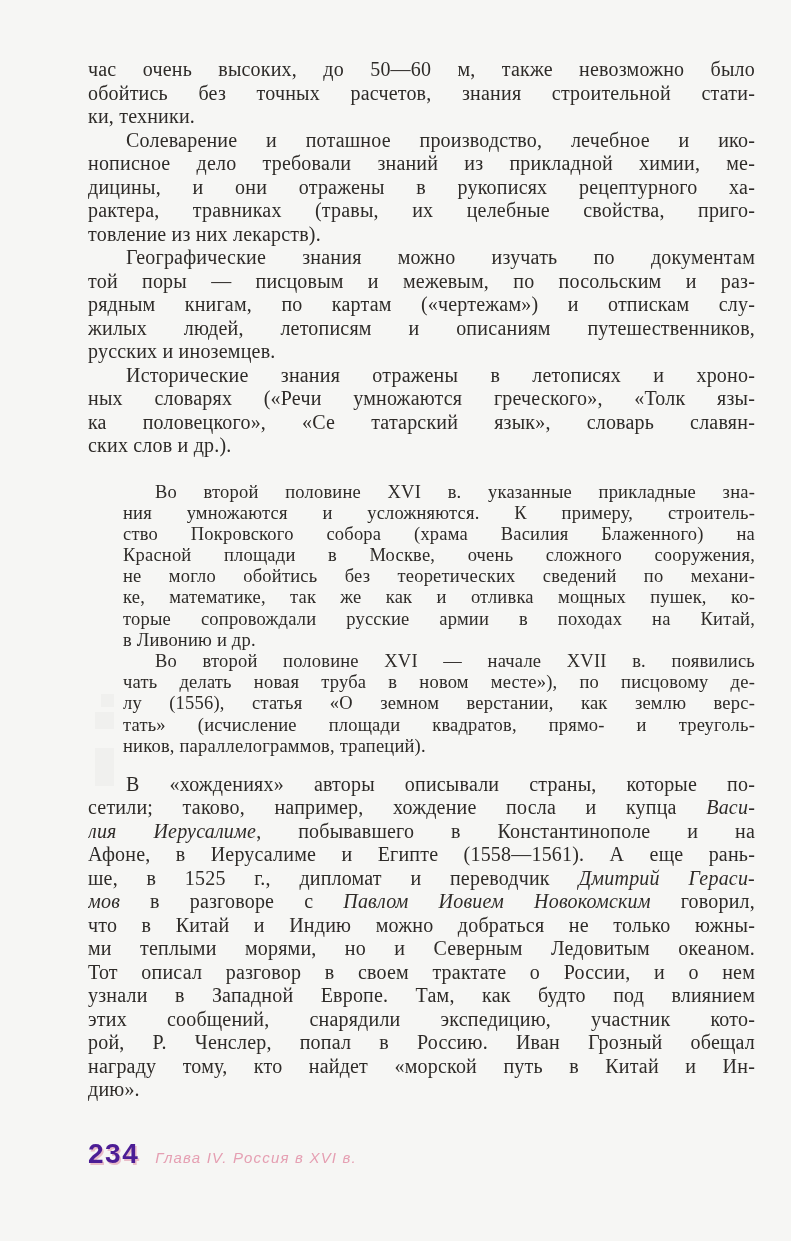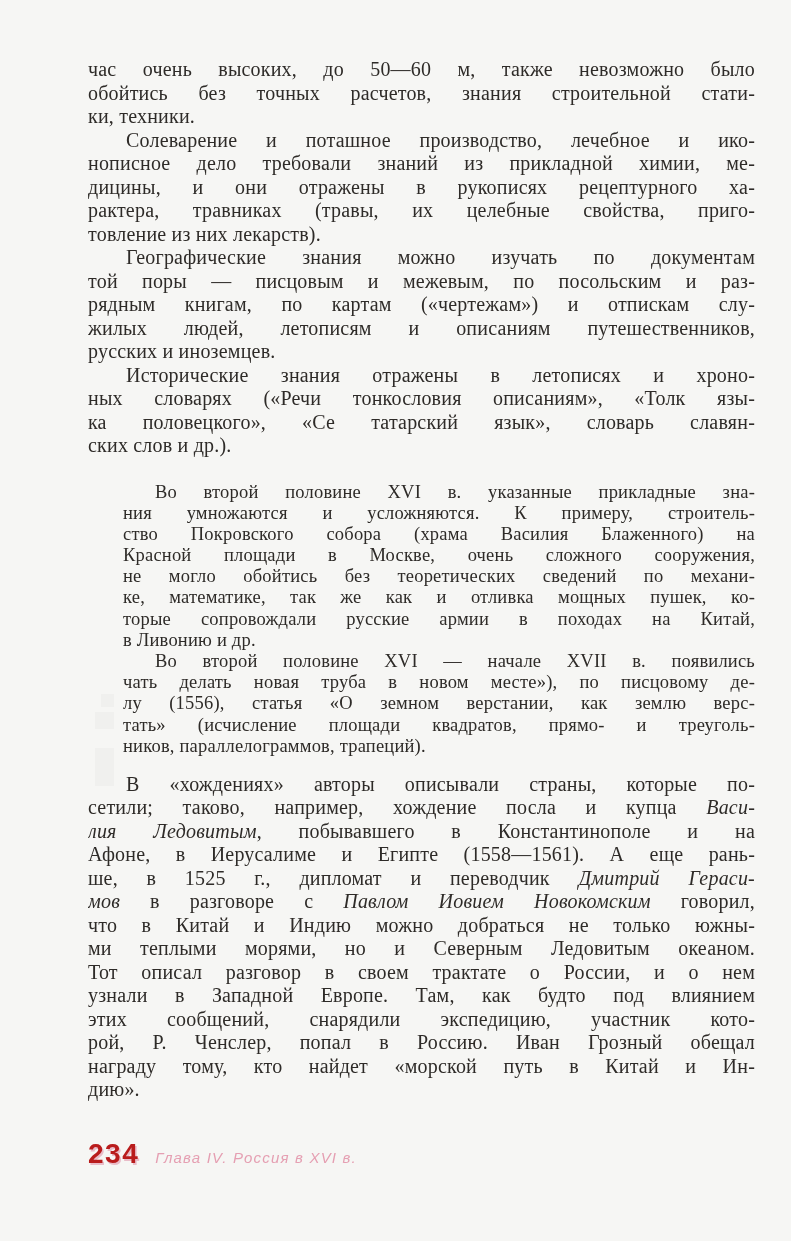--- a/index.html
+++ b/index.html
@@ -27,21 +27,21 @@
   .gap-block{margin-top:24px;}
   .gap-after-block{margin-top:16px;}
   .it{font-style:italic;}
   .footer{
     position:absolute;left:88px;top:1138px;
     display:flex;align-items:baseline;
     font-family:"Liberation Sans","DejaVu Sans",sans-serif;
   }
   .page-num{
     font-size:28px;font-weight:bold;
-    color:#b91c1c;letter-spacing:1.5px;
+    color:#4c1d95;letter-spacing:1.5px;
     text-shadow:1.5px 1.5px 0 #e9bcc8;
   }
   .chapter{
     font-size:15px;font-style:italic;
     color:#e59fb2;margin-left:16px;letter-spacing:1.2px;
   }
   .artifact{position:absolute;background:#f0f0ee;}
   .artifact.a1{left:101px;top:694px;width:13px;height:13px;}
   .artifact.a2{left:95px;top:712px;width:19px;height:17px;}
   .artifact.a3{left:95px;top:748px;width:19px;height:38px;}
@@ -70,21 +70,21 @@
       </div>
     <div class="para" data-indent="true">
         <div class="line first">Географические знания можно изучать по документам</div>
         <div class="line">той поры — писцовым и межевым, по посольским и раз-</div>
         <div class="line">рядным книгам, по картам («чертежам») и отпискам слу-</div>
         <div class="line">жилых людей, летописям и описаниям путешественников,</div>
         <div class="line last">русских и иноземцев.</div>
       </div>
     <div class="para" data-indent="true">
         <div class="line first">Исторические знания отражены в летописях и хроно-</div>
-        <div class="line">ных словарях («Речи тонкословия описаниям», «Толк язы-</div>
+        <div class="line">ных словарях («Речи умножаются греческого», «Толк язы-</div>
         <div class="line">ка половецкого», «Се татарский язык», словарь славян-</div>
         <div class="line last">ских слов и др.).</div>
       </div>
     <div class="para block gap-block" data-indent="true">
         <div class="line first">Во второй половине XVI в. указанные прикладные зна-</div>
         <div class="line">ния умножаются и усложняются. К примеру, строитель-</div>
         <div class="line">ство Покровского собора (храма Василия Блаженного) на</div>
         <div class="line">Красной площади в Москве, очень сложного сооружения,</div>
         <div class="line">не могло обойтись без теоретических сведений по механи-</div>
         <div class="line">ке, математике, так же как и отливка мощных пушек, ко-</div>
@@ -94,21 +94,21 @@
     <div class="para block" data-indent="true">
         <div class="line first">Во второй половине XVI — начале XVII в. появились</div>
         <div class="line">чать делать новая труба в новом месте»), по писцовому де-</div>
         <div class="line">лу (1556), статья «О земном верстании, как землю верс-</div>
         <div class="line">тать» (исчисление площади квадратов, прямо- и треуголь-</div>
         <div class="line last">ников, параллелограммов, трапеций).</div>
       </div>
     <div class="para gap-after-block" data-indent="true">
         <div class="line first">В «хождениях» авторы описывали страны, которые по-</div>
         <div class="line"><span>сетили; таково, например, хождение посла и купца </span><span class="it">Васи-</span></div>
-        <div class="line"><span class="it">лия Ледовитым</span><span>, побывавшего в Константинополе и на</span></div>
+        <div class="line"><span class="it">лия Иерусалиме</span><span>, побывавшего в Константинополе и на</span></div>
         <div class="line">Афоне, в Иерусалиме и Египте (1558—1561). А еще рань-</div>
         <div class="line"><span>ше, в 1525 г., дипломат и переводчик </span><span class="it">Дмитрий Гераси-</span></div>
         <div class="line"><span class="it">мов</span><span> в разговоре с </span><span class="it">Павлом Иовием Новокомским</span><span> говорил,</span></div>
         <div class="line">что в Китай и Индию можно добраться не только южны-</div>
         <div class="line">ми теплыми морями, но и Северным Ледовитым океаном.</div>
         <div class="line">Тот описал разговор в своем трактате о России, и о нем</div>
         <div class="line">узнали в Западной Европе. Там, как будто под влиянием</div>
         <div class="line">этих сообщений, снарядили экспедицию, участник кото-</div>
         <div class="line">рой, Р. Ченслер, попал в Россию. Иван Грозный обещал</div>
         <div class="line">награду тому, кто найдет «морской путь в Китай и Ин-</div>

